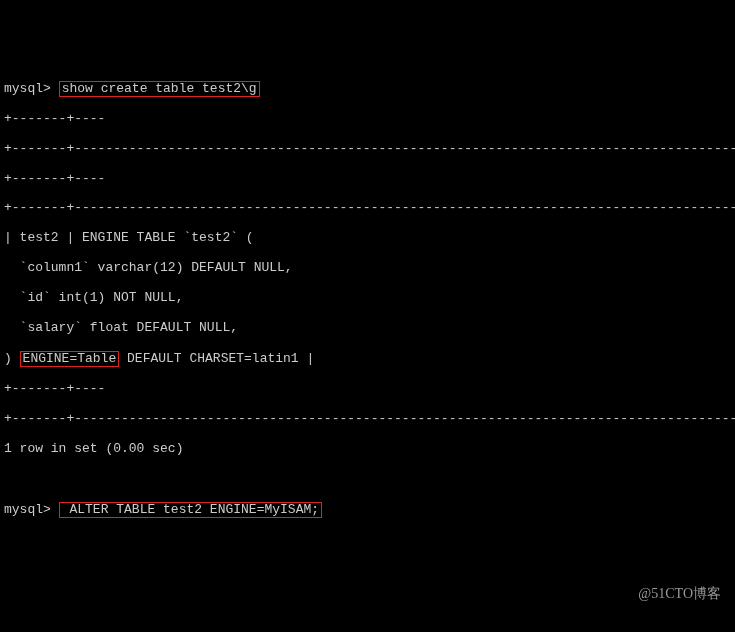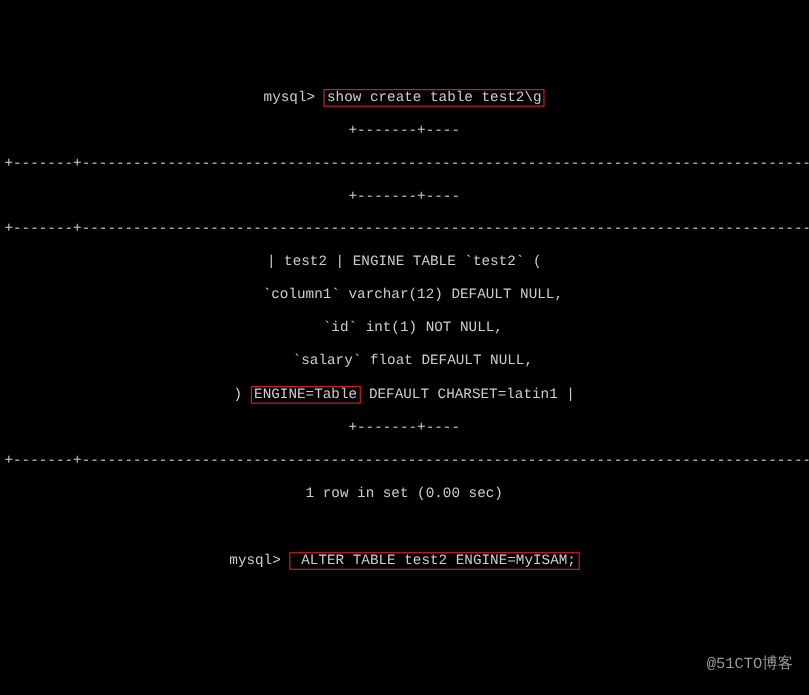--- a/index.html
+++ b/index.html
@@ -16,35 +16,34 @@
       padding: 6px 4px;
       width: 735px;
       height: 632px;
       overflow: hidden;
       position: relative;
       white-space: pre;
     }
     .line {
       display: block;
       min-height: 15px;
-      text-align: center;
     }
     .hl {
       border: 1px solid #d22;
       padding: 0 2px;
       display: inline-block;
       line-height: 14px;
     }
     .watermark {
       position: absolute;
-      bottom: 20px;
+      bottom: 30px;
       right: 14px;
       color: #999;
       font-size: 14px;
-      font-family: Liberation Mono, monospace;
+      font-family: Liberation Serif, serif;
     }
   </style>
 </head>
 <body>
 
 
 
 <div>
 <span class="line"><span>mysql&gt;</span> <span class="hl">show create table test2\g</span></span>
 <span class="line">+-------+----</span>

